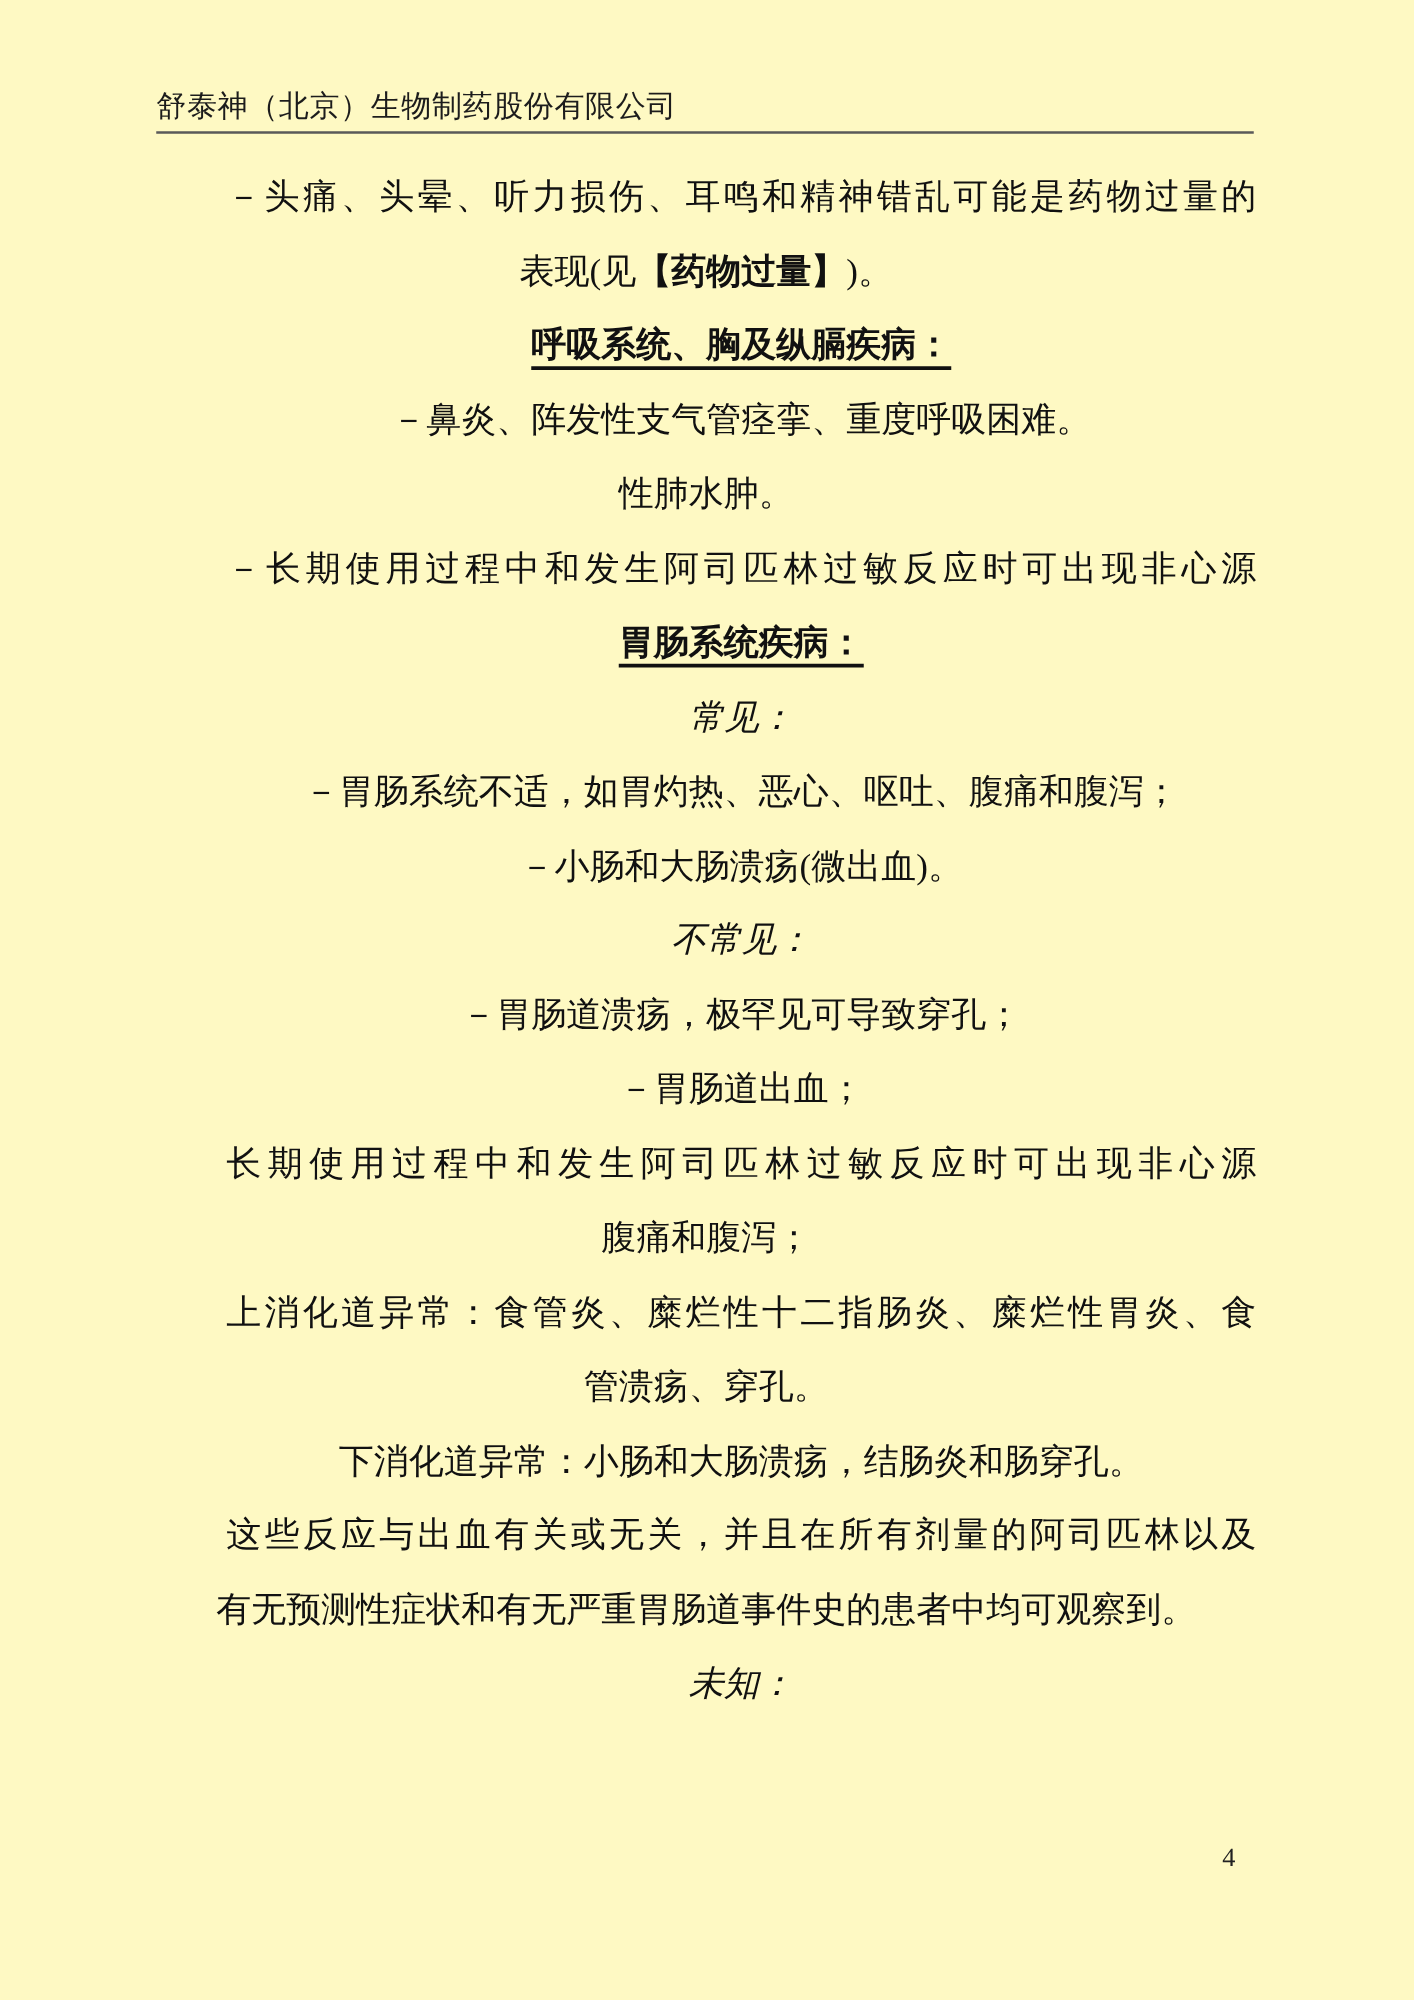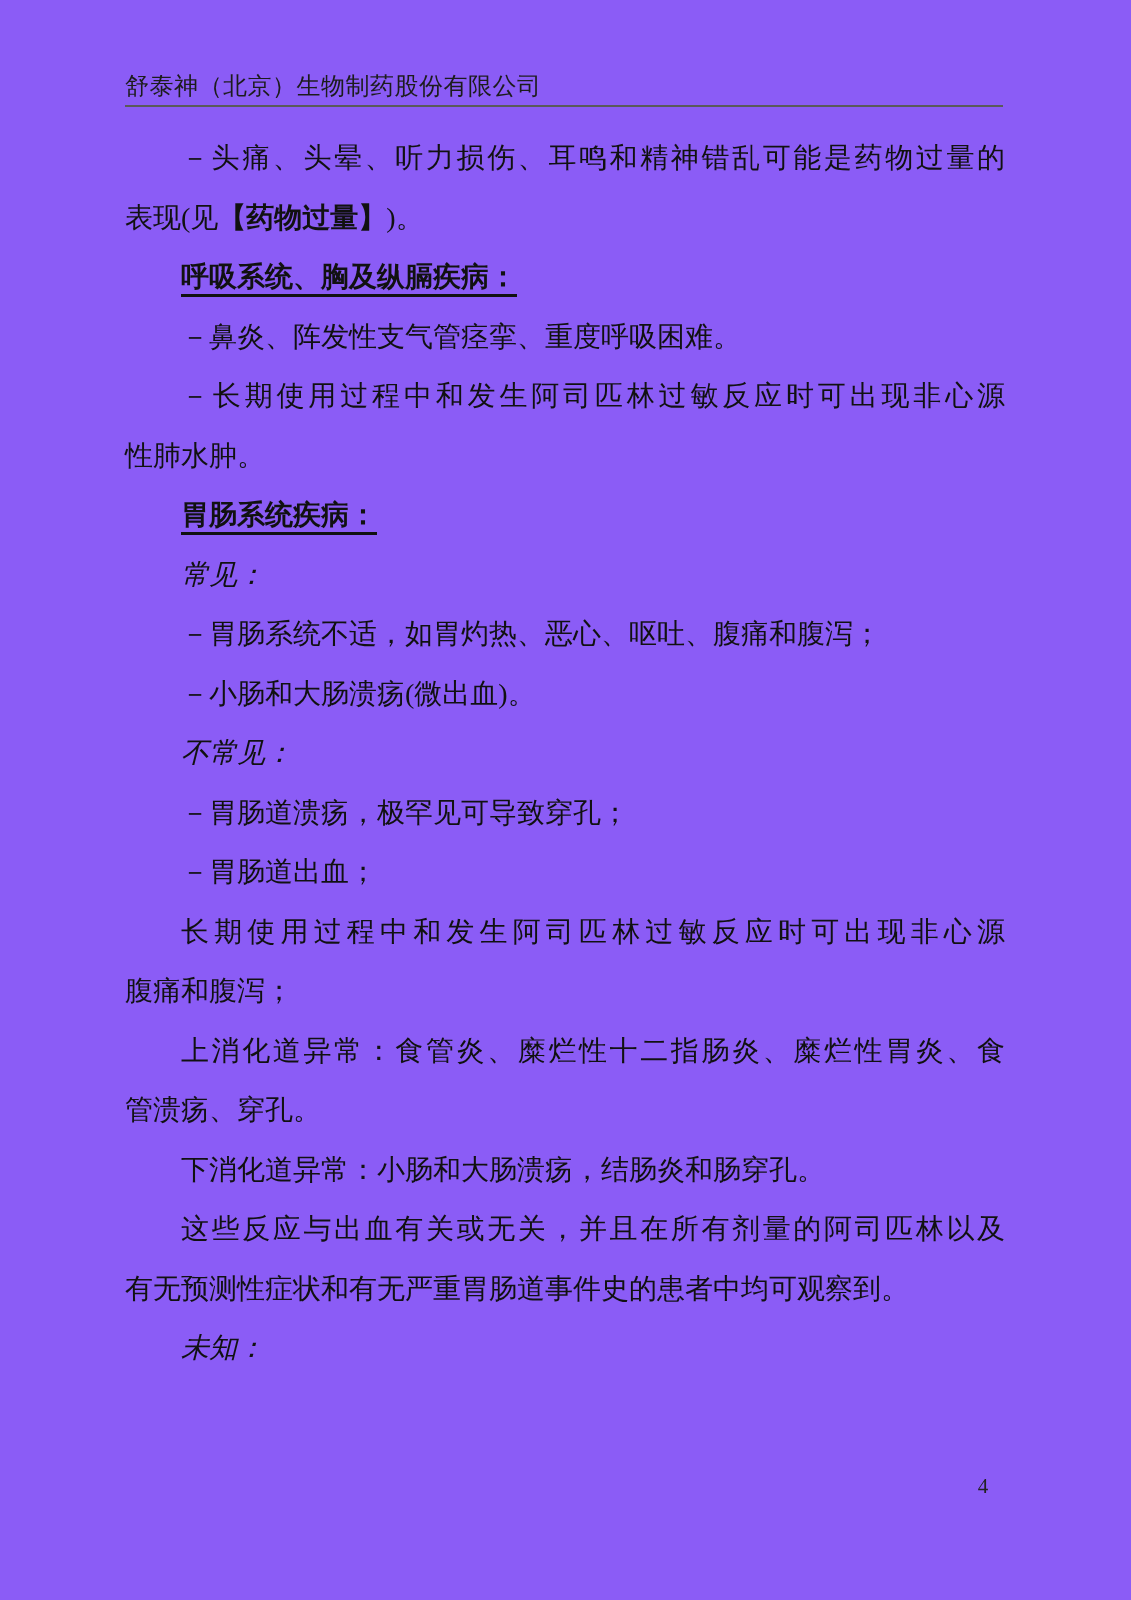--- a/index.html
+++ b/index.html
@@ -1,20 +1,20 @@
 <!DOCTYPE html>
 <html><head>
 <meta charset="utf-8">
 <style>
   html, body { margin: 0; padding: 0; background: #e8e8e8; }
   .page {
     position: relative;
     width: 1131px;
     height: 1600px;
-    background: #8b5cf6;
+    background: #fef9c3;
     margin: 0 auto;
     overflow: hidden;
     font-family: "Liberation Serif", serif;
     color: #111111;
   }
   .doc-header {
     position: absolute;
     left: 125px;
     top: 72px;
     width: 878px;
@@ -26,21 +26,21 @@
     border-bottom: 2.5px solid #5a5a5a;
   }
   .doc-body {
     position: absolute;
     left: 125px;
     top: 128px;
     width: 880px;
     font-size: 28px;
     line-height: 59.5px;
   }
-  .line { height: 59.5px; white-space: nowrap; }
+  .line { height: 59.5px; white-space: nowrap; text-align: center; }
   .line.first { text-indent: 2em; }
   .line.cont { text-indent: 0; }
   .line.fill {
     white-space: normal;
     text-align: justify;
     text-align-last: justify;
   }
   .line.heading span {
     font-weight: bold;
     text-decoration: underline;
@@ -72,22 +72,22 @@
         <div class="line first fill body"><span>－头痛、头晕、听力损伤、耳鸣和精神错乱可能是药物过量的</span></div>
         <div class="line cont body"><span>表现(见</span><span class="seg-bold">【药物过量】</span><span>)。</span></div>
       </div>
       <div>
         <div class="line first heading"><span>呼吸系统、胸及纵膈疾病：</span></div>
       </div>
       <div>
         <div class="line first body"><span>－鼻炎、阵发性支气管痉挛、重度呼吸困难。</span></div>
       </div>
       <div>
+        <div class="line cont body"><span>性肺水肿。</span></div>
         <div class="line first fill body"><span>－长期使用过程中和发生阿司匹林过敏反应时可出现非心源</span></div>
-        <div class="line cont body"><span>性肺水肿。</span></div>
       </div>
       <div>
         <div class="line first heading"><span>胃肠系统疾病：</span></div>
       </div>
       <div>
         <div class="line first label"><span>常见：</span></div>
       </div>
       <div>
         <div class="line first body"><span>－胃肠系统不适，如胃灼热、恶心、呕吐、腹痛和腹泻；</span></div>
       </div>

